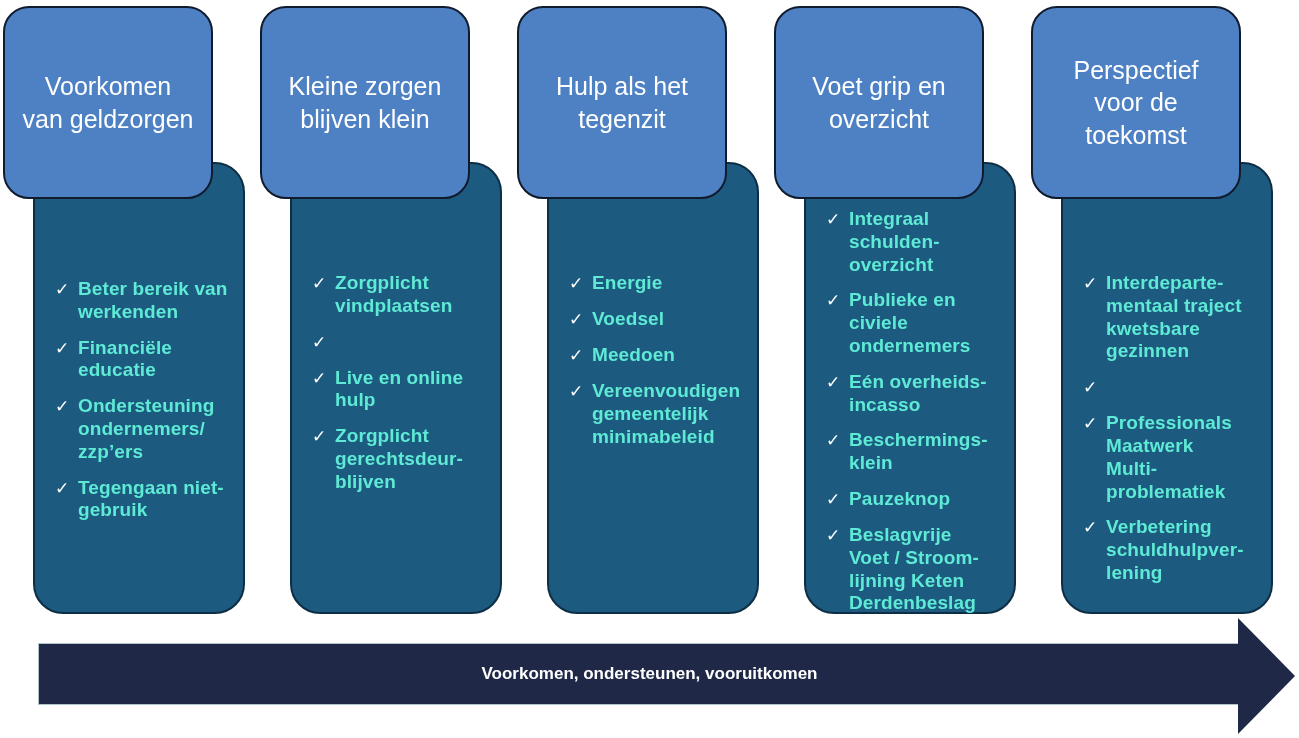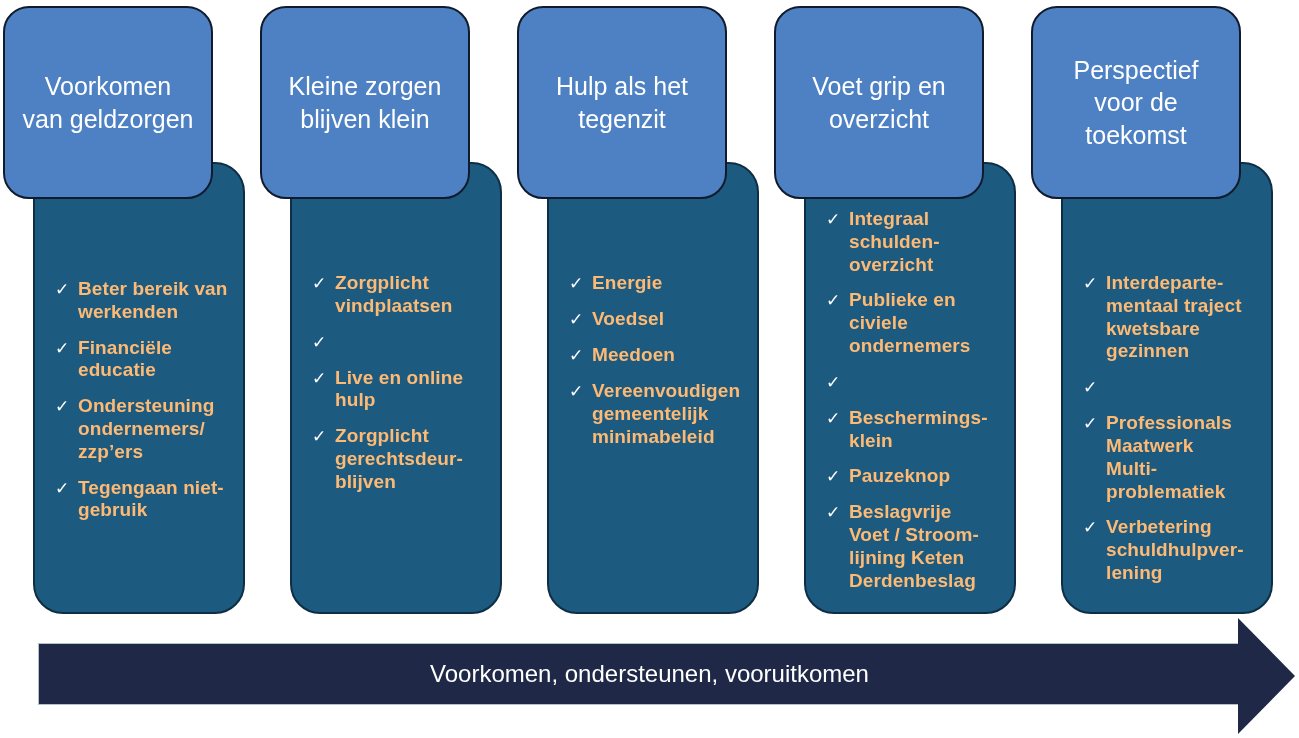--- a/index.html
+++ b/index.html
@@ -80,21 +80,21 @@
   }
   .check {
     flex: none;
     width: 16px;
     color: #ffffff;
     font-size: 17px;
     line-height: 23px;
     font-weight: 400;
   }
   .item-text {
-    color: #fdba74;
+    color: #5eead4;
     font-size: 19px;
     font-weight: 700;
     line-height: 1.2;
     white-space: pre-line;
     letter-spacing: 0.1px;
   }
 
   .arrow-bar {
     position: absolute;
     left: 38px;
@@ -122,22 +122,22 @@
   .arrow-label {
     position: absolute;
     left: 0;
     top: 643px;
     width: 1299px;
     height: 62px;
     display: flex;
     align-items: center;
     justify-content: center;
     color: #ffffff;
-    font-size: 24px;
-    font-weight: 400;
+    font-size: 17px;
+    font-weight: 700;
     z-index: 1;
     pointer-events: none;
   }
 </style>
 </head>
 <body>
 
 <div class="canvas">
 
   <div class="column col-1">
@@ -241,20 +241,22 @@
 overzicht</span>
           </li>
           <li>
             <span class="check">✓</span>
             <span class="item-text">Publieke en
 civiele
 ondernemers</span>
           </li>
           <li>
             <span class="check">✓</span>
+            <span class="item-text">Eén overheids-
+incasso</span>
           </li>
           <li>
             <span class="check">✓</span>
             <span class="item-text">Beschermings-
 klein</span>
           </li>
           <li>
             <span class="check">✓</span>
             <span class="item-text">Pauzeknop</span>
           </li>

